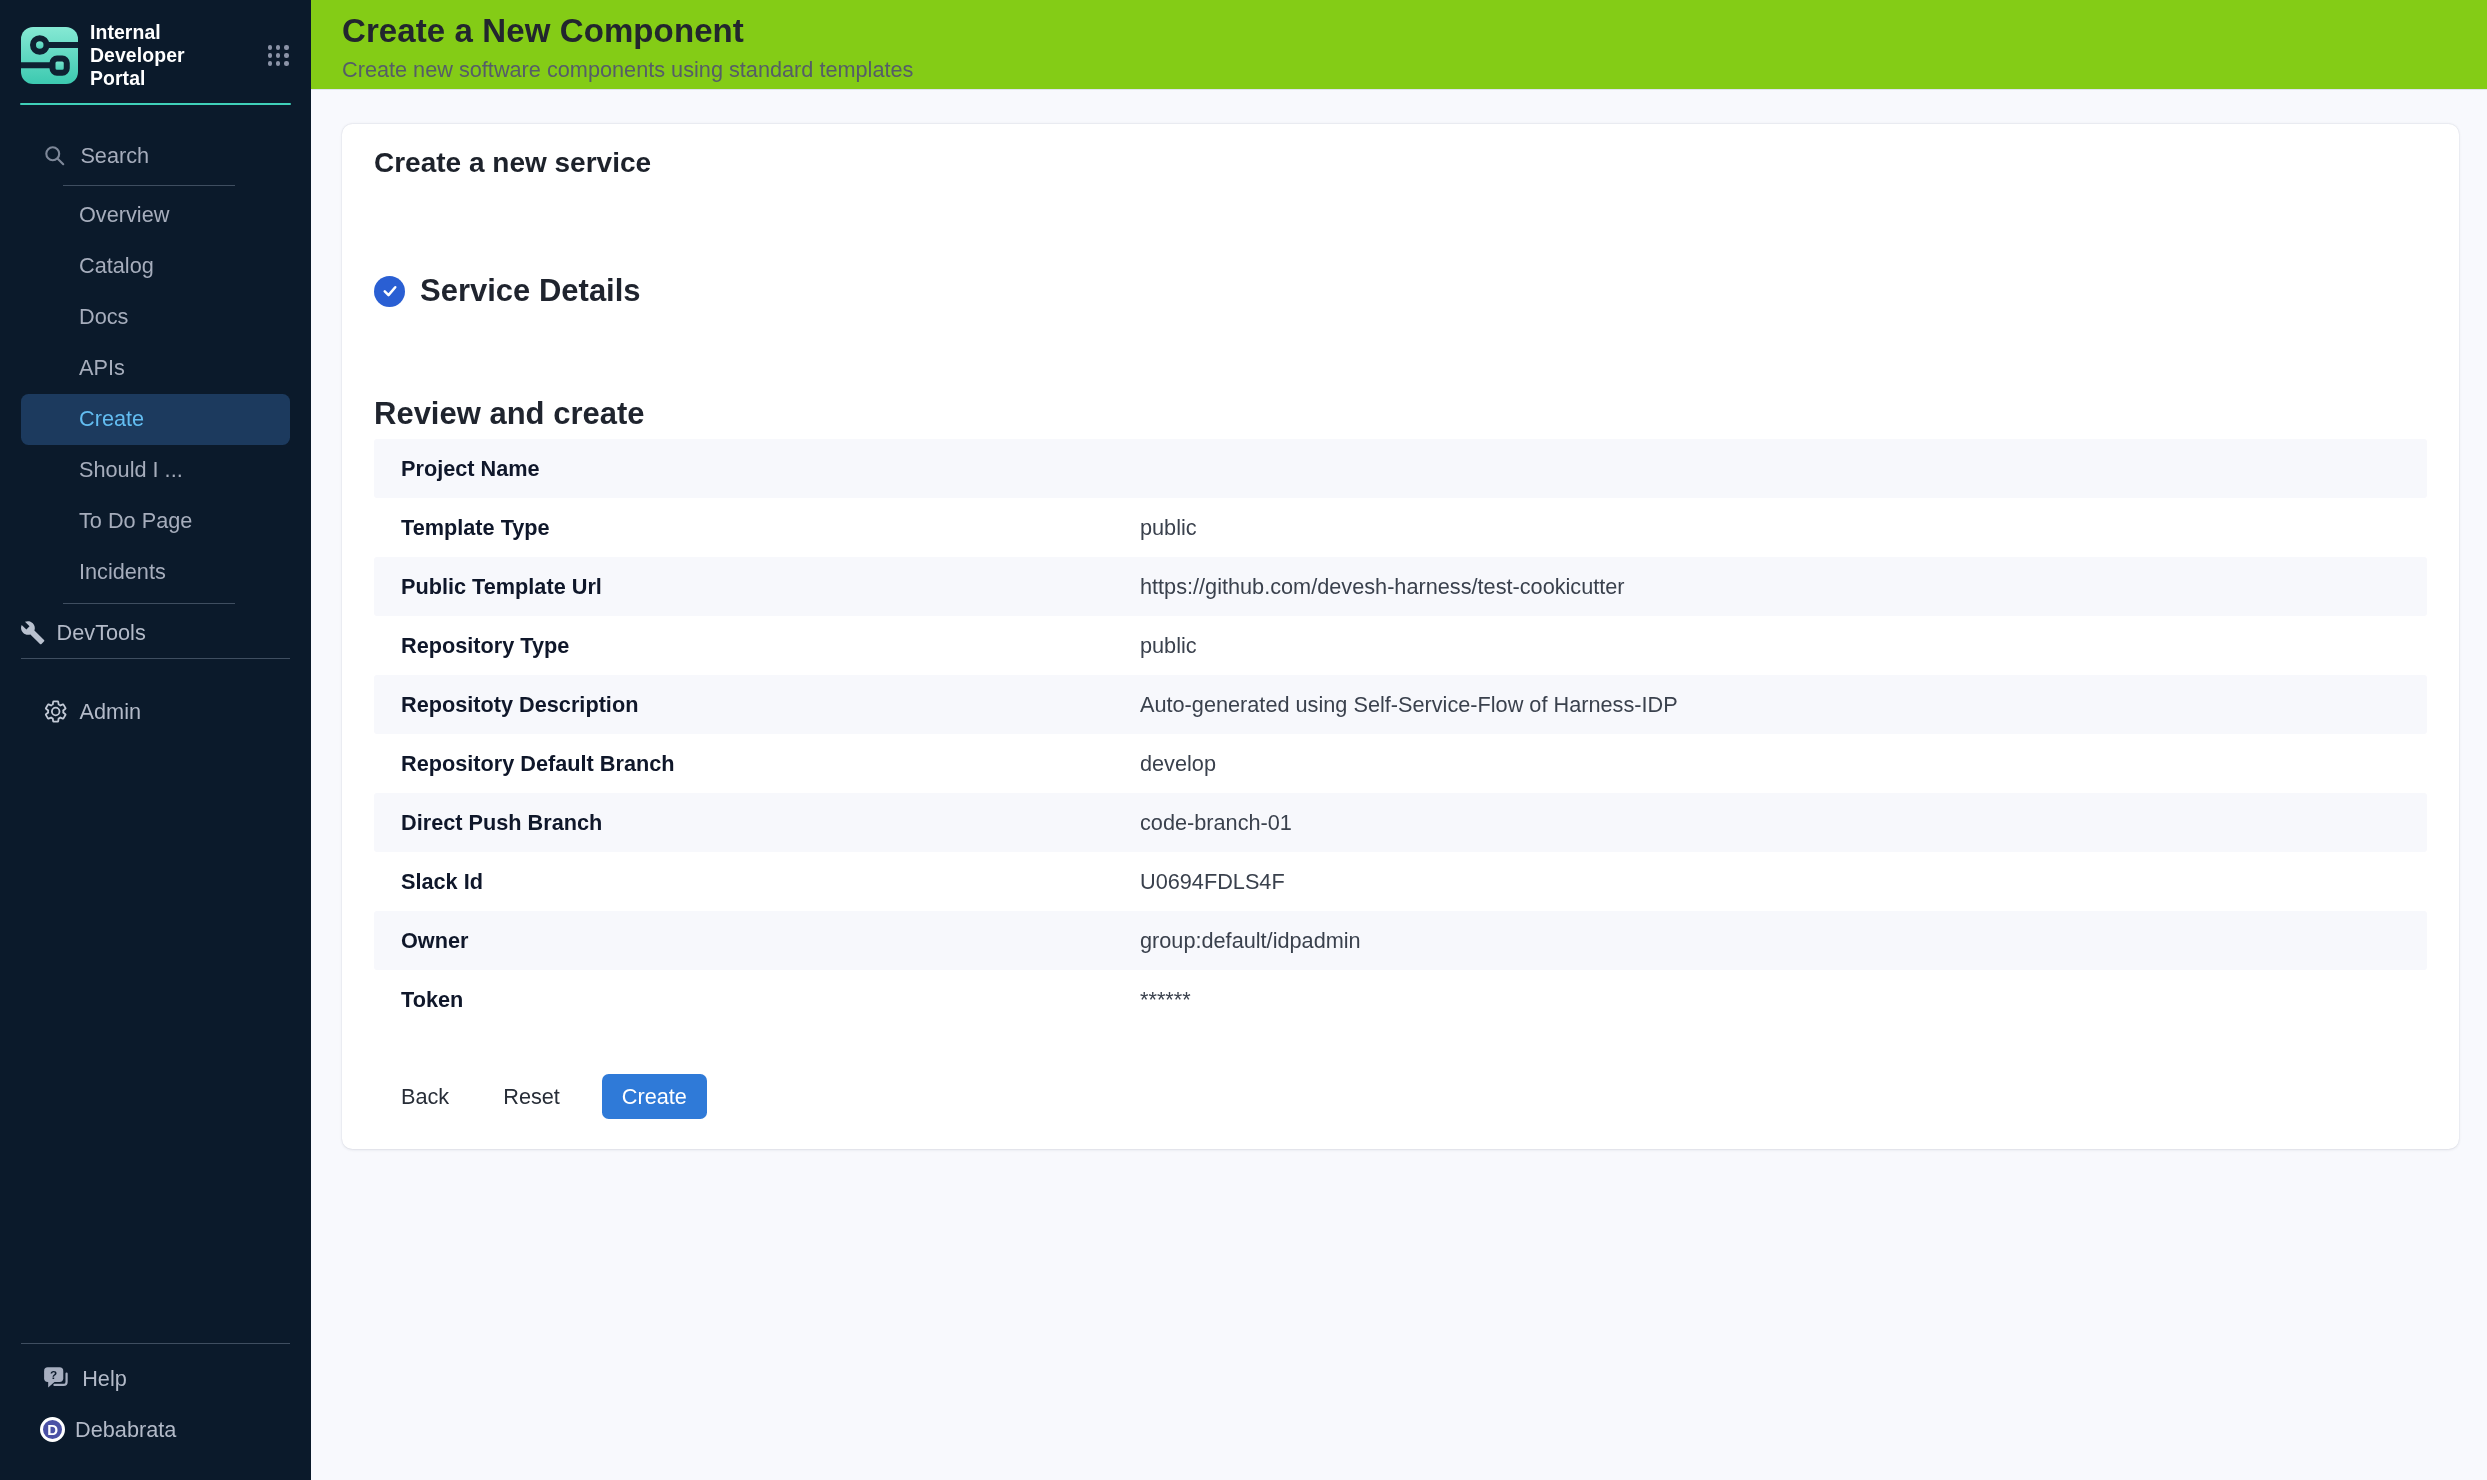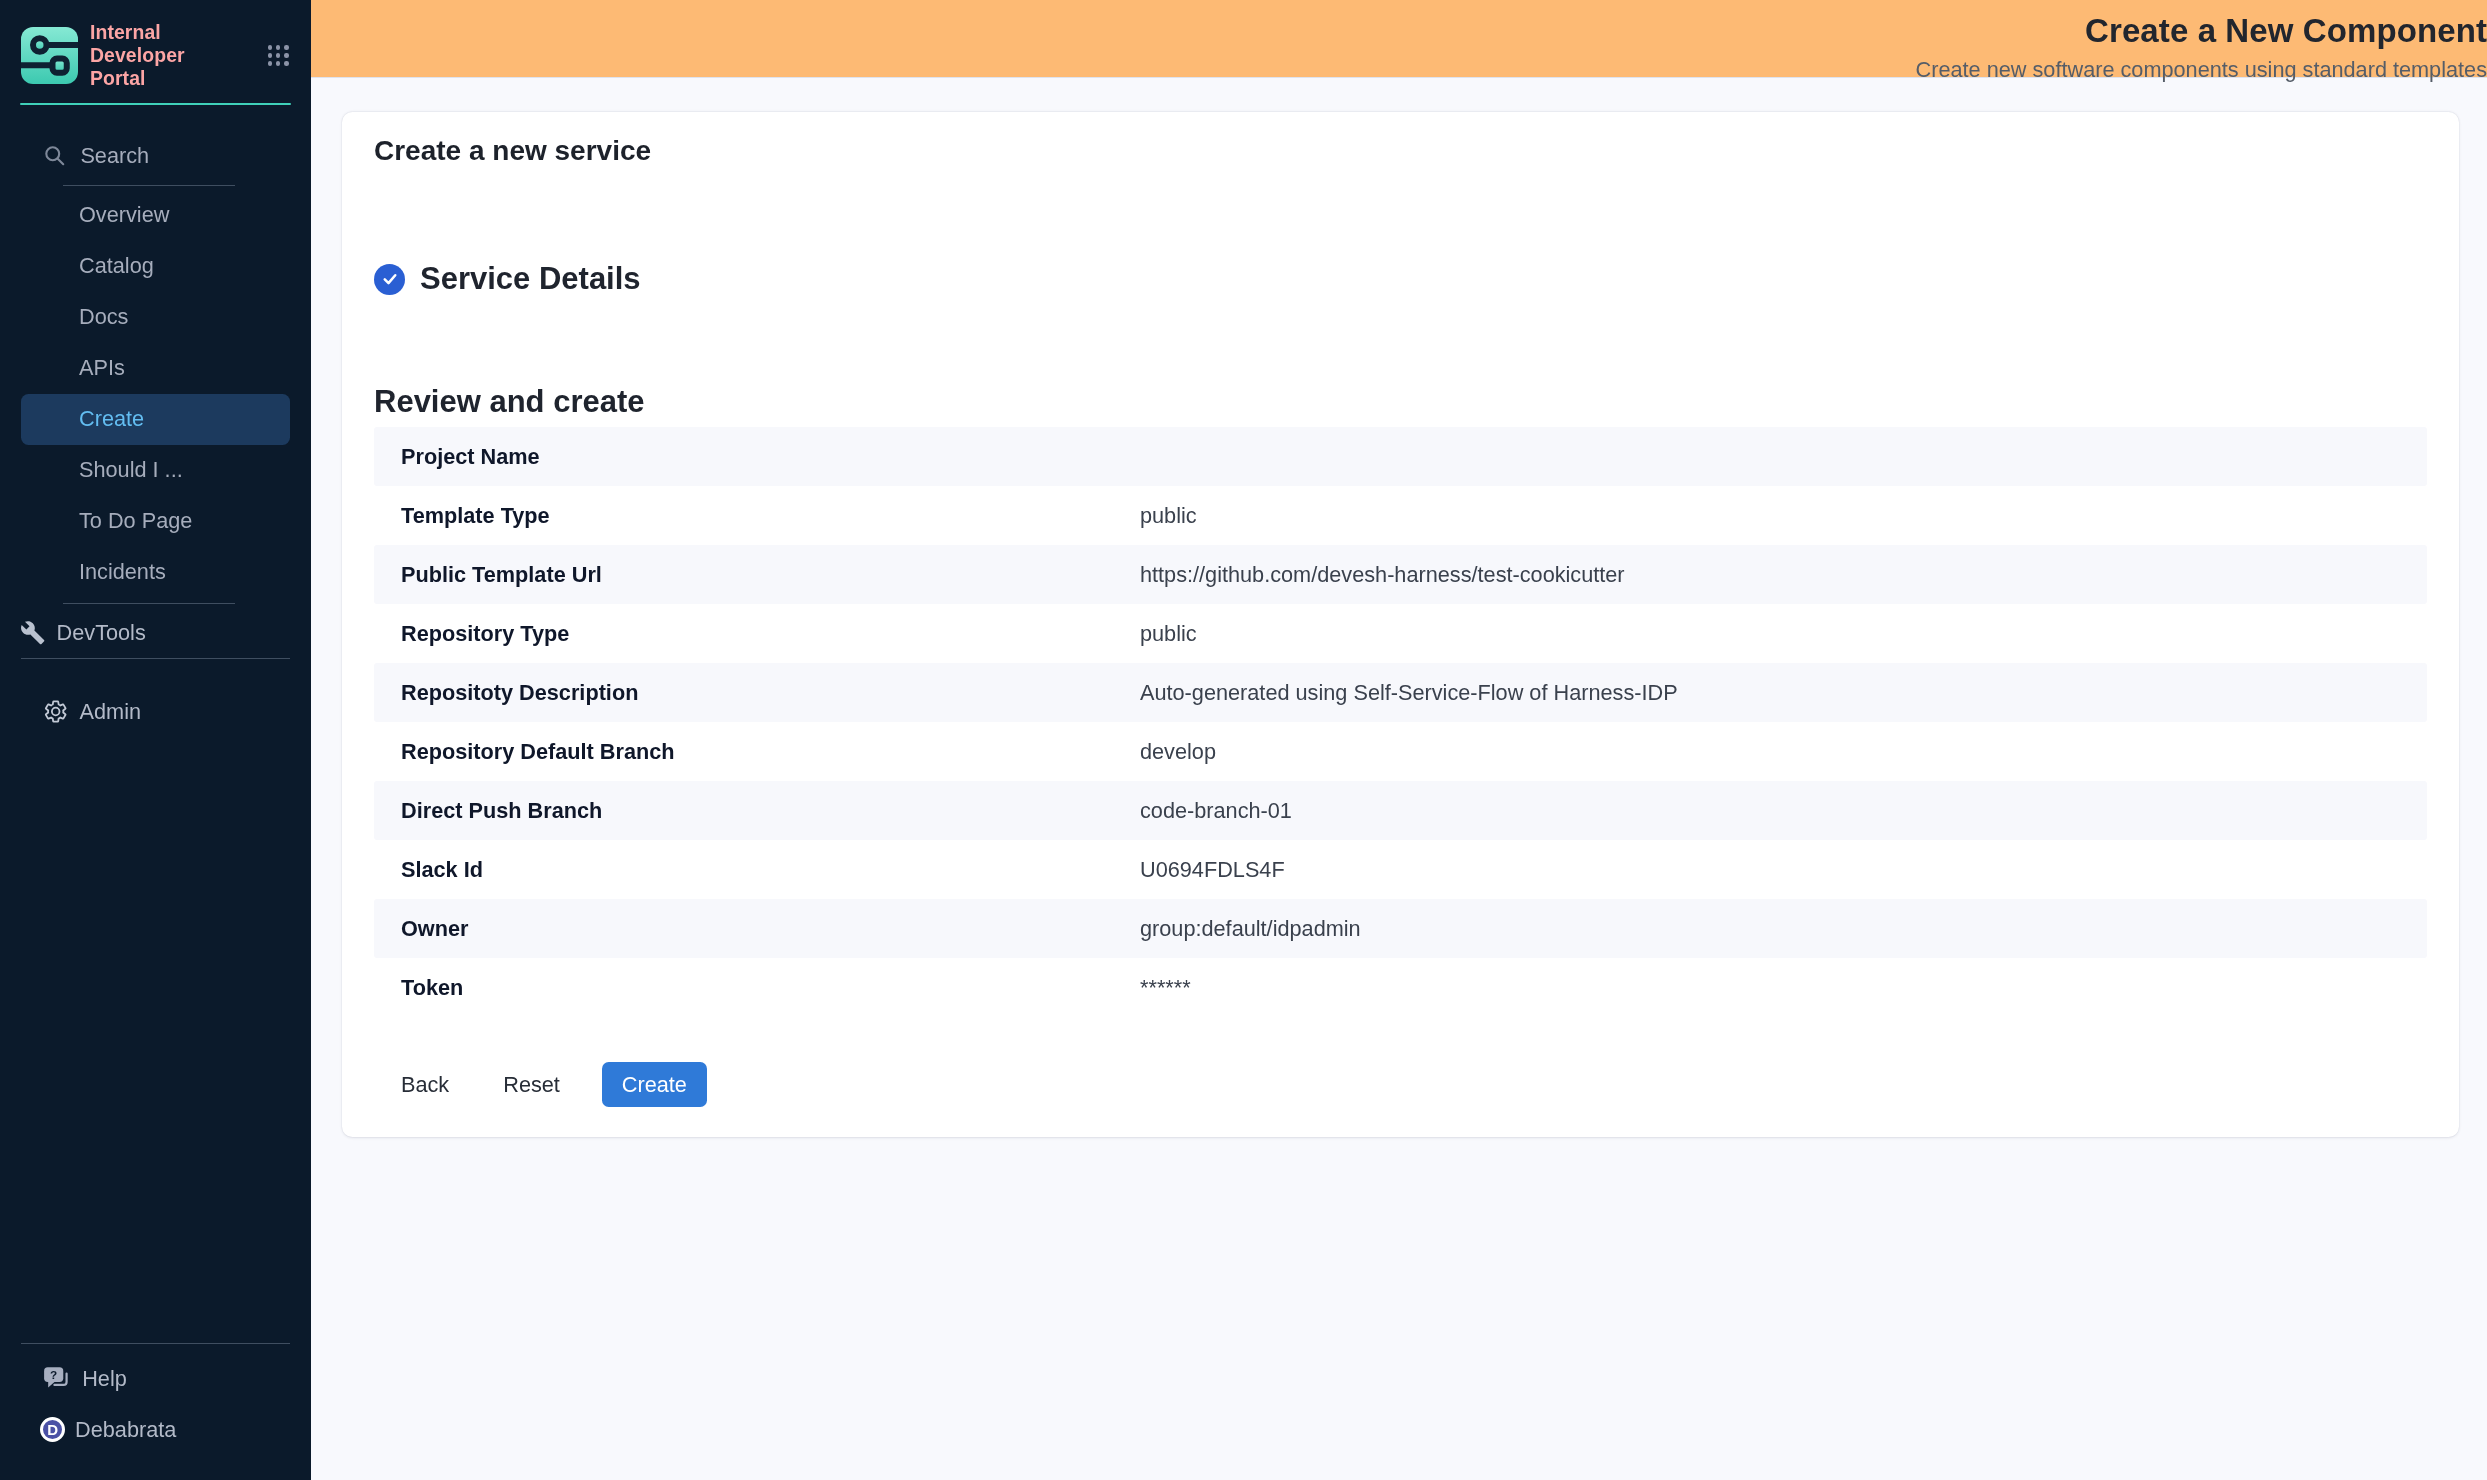--- a/index.html
+++ b/index.html
@@ -13,21 +13,21 @@
 
   
   .sidebar {
     width:311px; min-width:311px; height:100%;
     background:var(--sidebar-bg,#0b1a2b);
     color:#a6adbc;
     display:flex; flex-direction:column;
   }
   .logo-row { display:flex; align-items:center; padding:21px 19.4px 0 21px; }
   .logo-svg { width:57px; height:57px; display:block; }
-  .app-title { margin-left:12px; color:#fca5a5; font-size:19.4px; font-weight:700; line-height:23px; width:127px; letter-spacing:0.1px; }
+  .app-title { margin-left:12px; color:#ffffff; font-size:19.4px; font-weight:700; line-height:23px; width:127px; letter-spacing:0.1px; }
   .apps-grid { margin-left:auto; display:grid; grid-template-columns:repeat(3,4.5px); grid-gap:3.7px; cursor:pointer; padding:3px; }
   .apps-grid i { width:4.5px; height:4.5px; border-radius:50%; background:#8b93a7; }
 
   .brand-line { height:2.2px; background:var(--brand-teal,#3fd0b9); margin:12.7px 20px 0 20px; border-radius:1.5px; }
 
   .search-row { display:flex; align-items:center; height:30px; margin-top:36px; padding-left:43px; cursor:pointer; }
   .search-row svg { width:24px; height:24px; }
   .search-label { margin-left:13.4px; font-size:21.7px; color:#a6adbc; }
 
   .sb-divider { border-top:0.7px solid rgba(150,162,185,.38); height:0; }
@@ -57,23 +57,22 @@
     width:25.4px; height:25.4px; border-radius:50%;
     background:var(--avatar-bg,#4b51a5); border:3px solid #ffffff;
     color:#fff; font-size:15px; font-weight:700;
     display:flex; align-items:center; justify-content:center;
   }
   .user-name { margin-left:9.7px; font-size:21.7px; color:#b3bac8; }
 
   
   .main { flex:1; display:flex; flex-direction:column; min-width:0; }
   .page-header {
-    background:#fdba74; height:78px; padding:10.5px 0 0 31px;
+    background:#84cc16; height:90px; padding:10.5px 0 0 31px;
     border-bottom:0.7px solid #dfe3ee;
-    text-align:right;
   }
   .page-title { font-size:33px; font-weight:600; color:#22262e; line-height:40px; letter-spacing:0.1px; }
   .page-subtitle { margin-top:6.7px; font-size:21.7px; color:#555d68; }
 
   .content { flex:1; padding:34px 28px 0 31px; }
   .card {
     background:#ffffff; border-radius:10.5px; height:1025px; width:100%;
     box-shadow:0 0.7px 3px rgba(23,32,56,.10), 0 0 0 0.7px rgba(23,32,56,.03);
     padding:22.4px 32px 37px 32px;
   }

